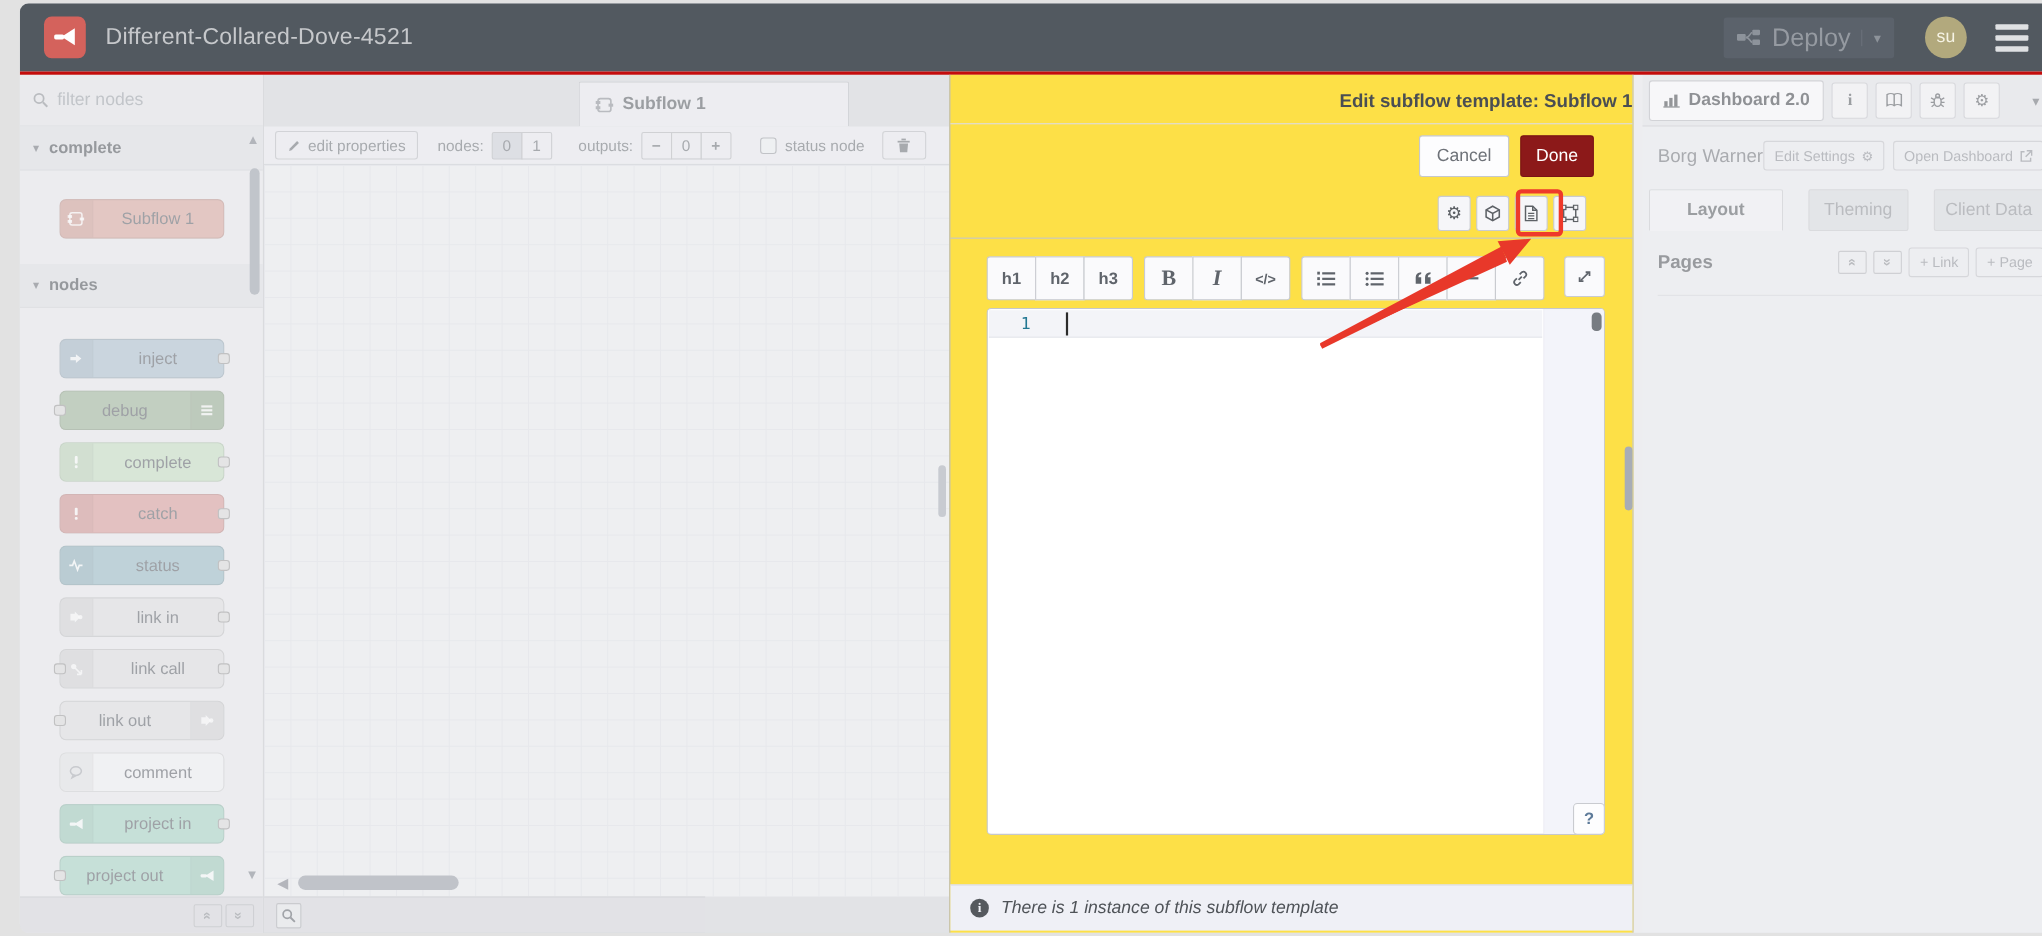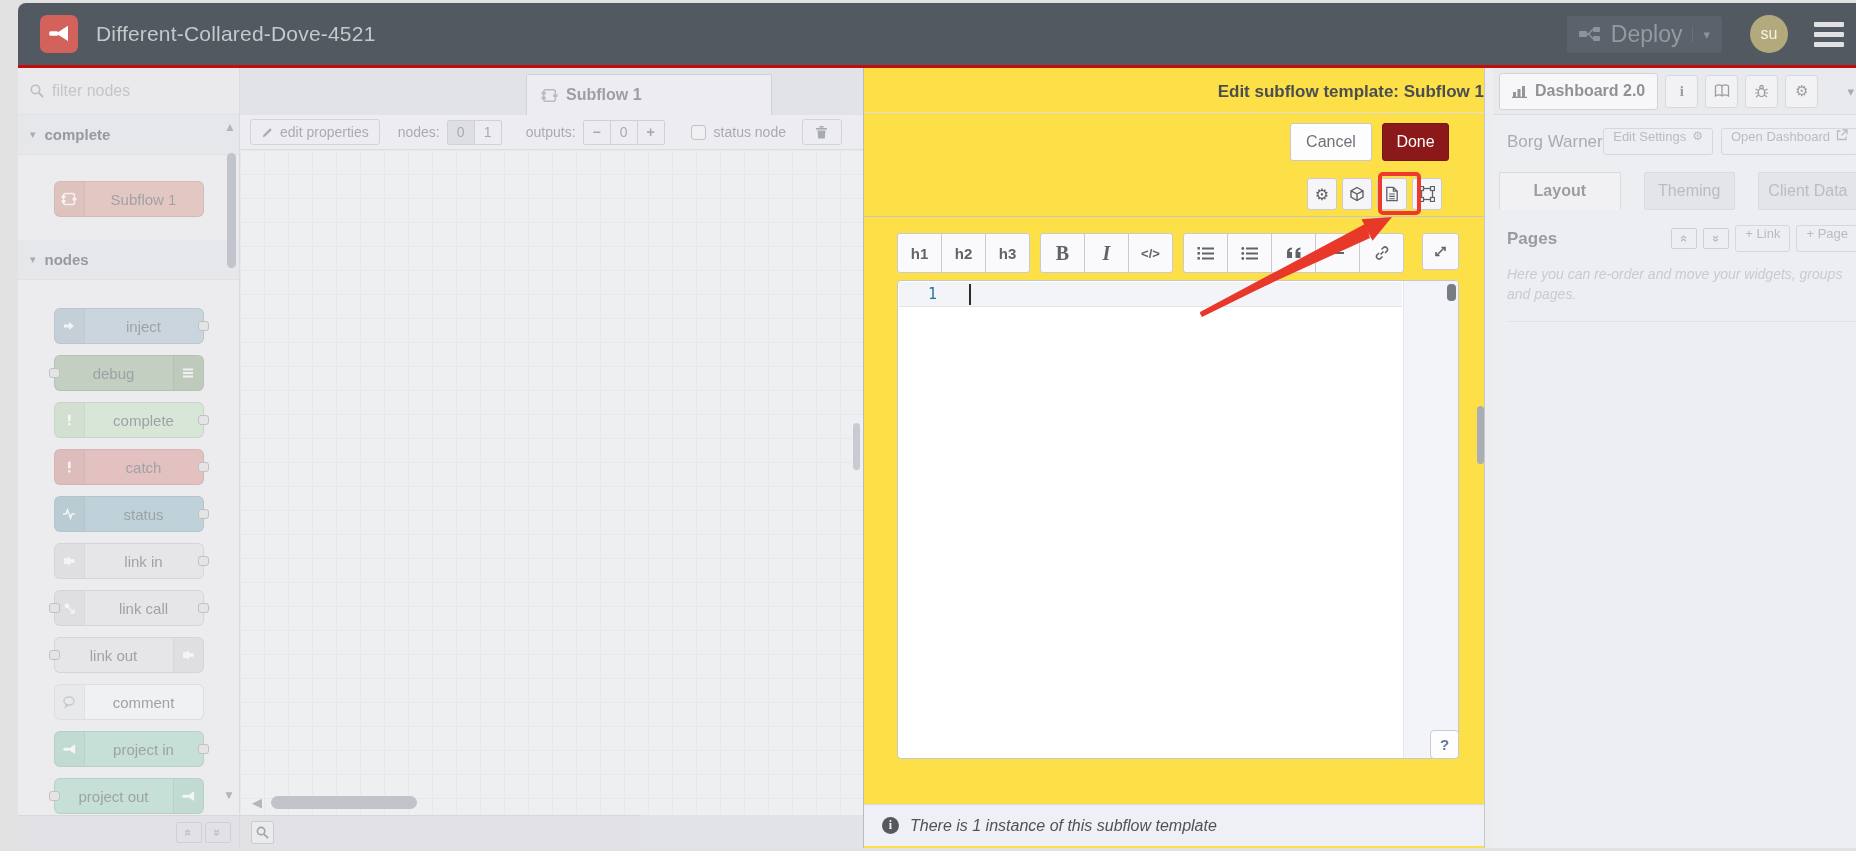--- a/index.html
+++ b/index.html
@@ -106,21 +106,21 @@
   
   #gap { position:absolute; left:1467px; top:0; width:8px; bottom:0; background:#e9eaed; }
   #sidebar { position:absolute; left:1475px; top:0; right:0; bottom:0; background:#eaebee; overflow:hidden; }
   #sb-tabrow { height:47px; background:#e2e3e7; border-bottom:1px solid #c9cbd0; display:flex; align-items:center; padding-left:6px; gap:7px; }
   #dash-tab { height:37px; border:1px solid #b9bbc0; background:#fbfbfd; border-radius:3px; display:flex; align-items:center; gap:7px; padding:0 12px; font-weight:bold; font-size:16px; color:#3f4347; }
   .sb-iconbtn { width:33px; height:33px; border:1px solid #c3c5ca; background:#f2f2f5; border-radius:3px; display:flex; align-items:center; justify-content:center; color:#55595e; font-size:15px; }
   #sb-caret { margin-left:auto; margin-right:14px; color:#6b7076; font-size:13px; }
   #board-row { display:flex; align-items:center; margin:13px 10px 0 14px; }
   #board-name { font-size:17px; color:#6e7278; }
   #board-row .right { margin-left:auto; display:flex; gap:8px; }
-  .mini-btn { height:27px; border:1px solid #bfc1c6; border-radius:3px; color:#8b8f96; font-size:13px; display:flex; gap:6px; padding:0 9px; background:transparent; }
+  .mini-btn { height:27px; border:1px solid #bfc1c6; border-radius:3px; color:#8b8f96; font-size:13px; display:flex; align-items:center; gap:6px; padding:0 9px; background:transparent; }
   #sb-tabs { display:flex; gap:23px; margin:17px 10px 0 6px; }
   .sb-tab { height:38px; display:flex; align-items:center; justify-content:center; font-size:16px; }
   .sb-tab.active { width:136px; background:#f0f1f4; border:1px solid #c6c8cc; border-bottom-color:#f0f1f4; font-weight:bold; color:#55595e; border-radius:2px 2px 0 0; }
   .sb-tab.idle { background:#d8dade; border:1px solid #c6c8cc; color:#8d9196; border-radius:2px; }
   #pages-row { display:flex; align-items:center; margin:15px 10px 0 14px; }
   #pages-label { font-weight:bold; font-size:17px; color:#4f5358; }
   #pages-row .right { margin-left:auto; display:flex; gap:6px; align-items:center; }
   #sb-help { margin:12px 12px 0 14px; font-style:italic; font-size:14px; color:#a6aab1; line-height:1.45; max-width:352px; }
   #sb-divider { margin:16px 12px 0 14px; border-top:1px solid #d4d6da; width:352px; }
 
@@ -587,21 +587,20 @@
             </div>
           <div class="mini-btn">
               <span>+ Link</span>
             </div>
           <div class="mini-btn">
               <span>+ Page</span>
             </div>
         </div>
       </div>
 
-      <div id="sb-help">Here you can re-order and move your widgets, groups and pages.</div>
       <div id="sb-divider"></div>
     </div>
 
     <div class="shade" id="shade-left"></div>
     <div class="shade" id="shade-right"></div>
 
     <div id="anno-rect"></div>
     <svg id="anno-arrow" viewBox="0 0 1850 780">
       <polygon points="1184,249 1351.3,166.5 1346.7,157.6 1182,245.2" fill="#e8382a"></polygon>
       <polygon points="1374,149 1354.5,172.7 1343.5,151.3" fill="#e8382a"></polygon>

